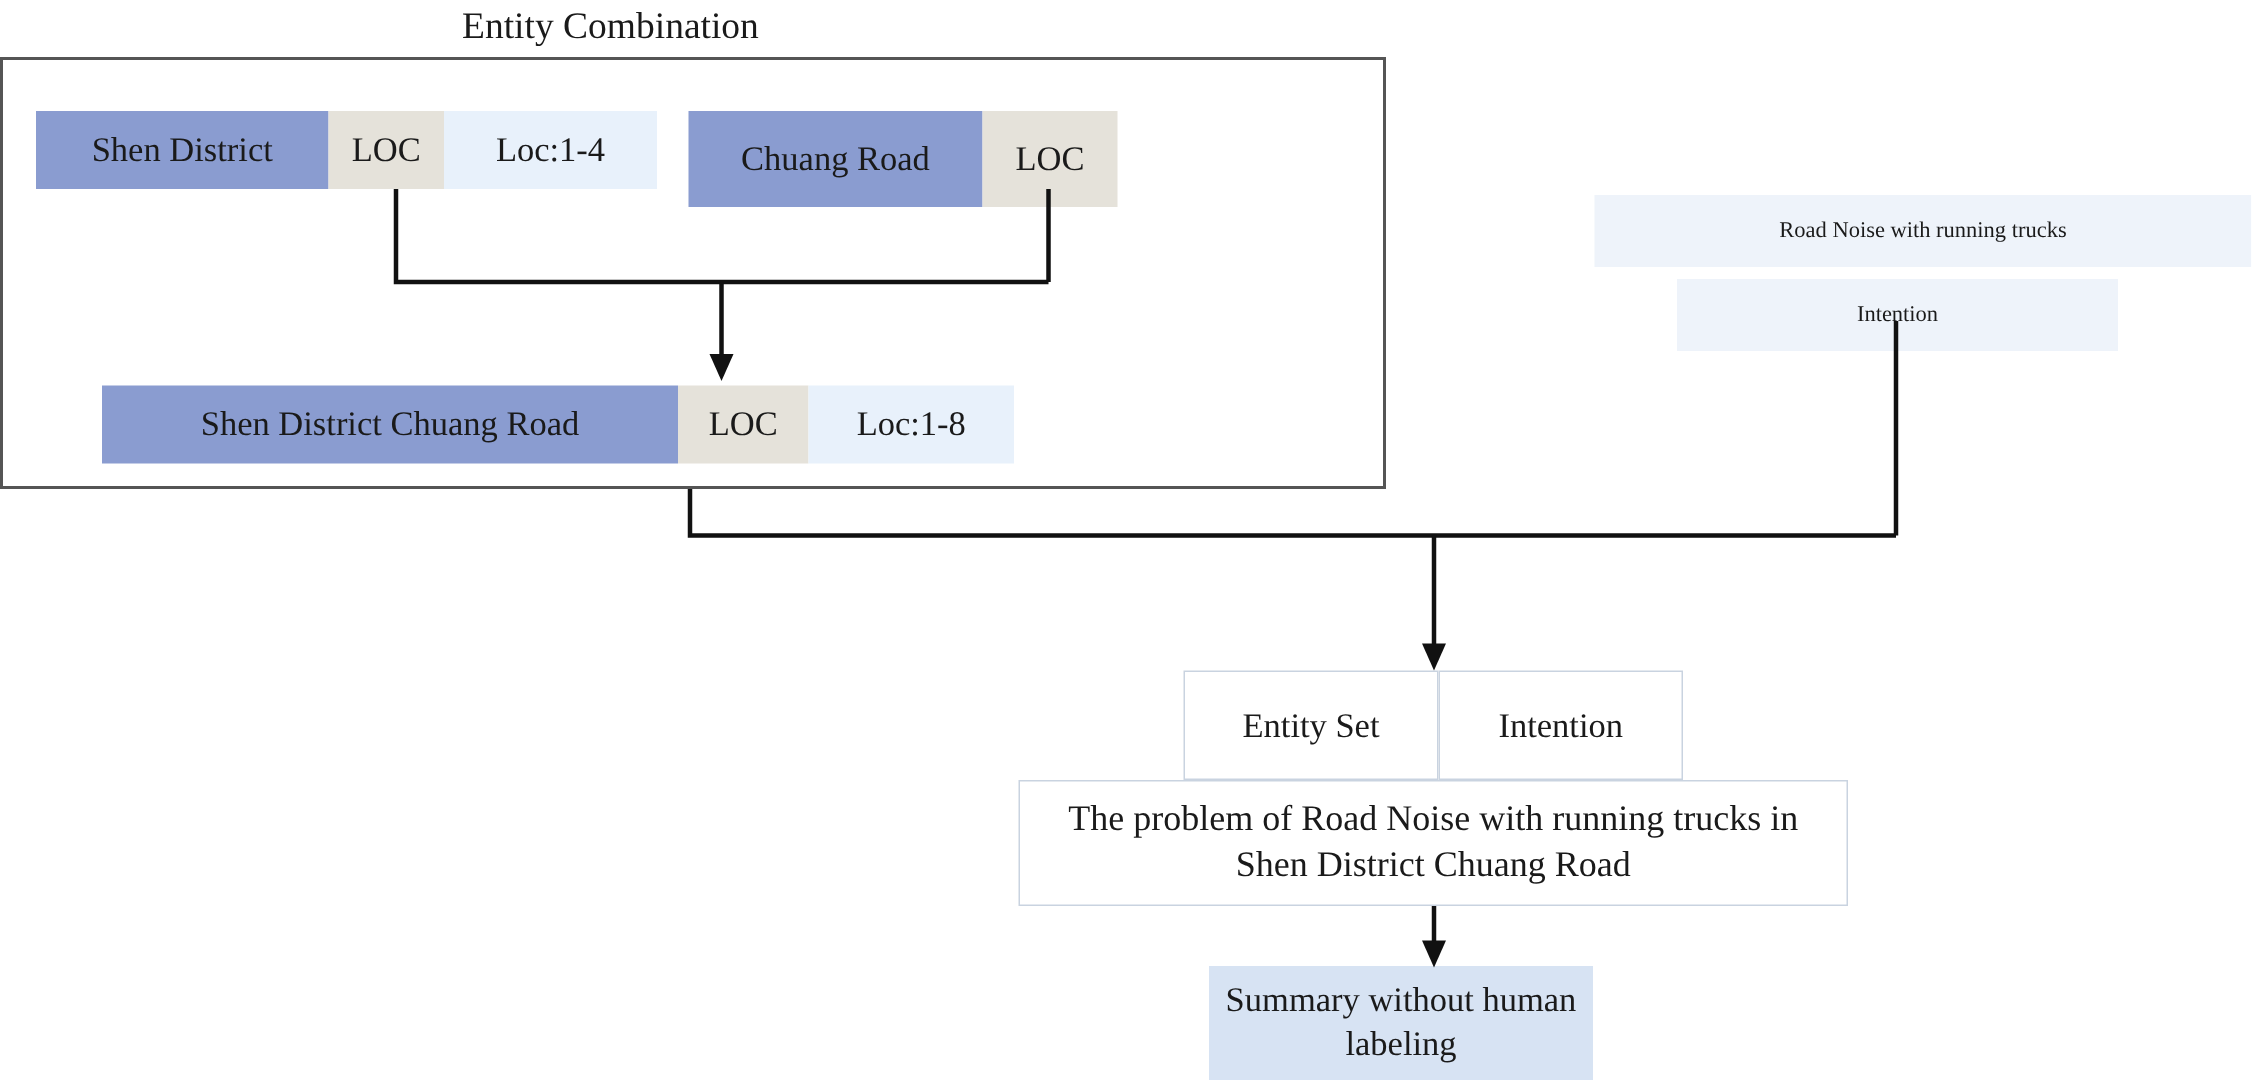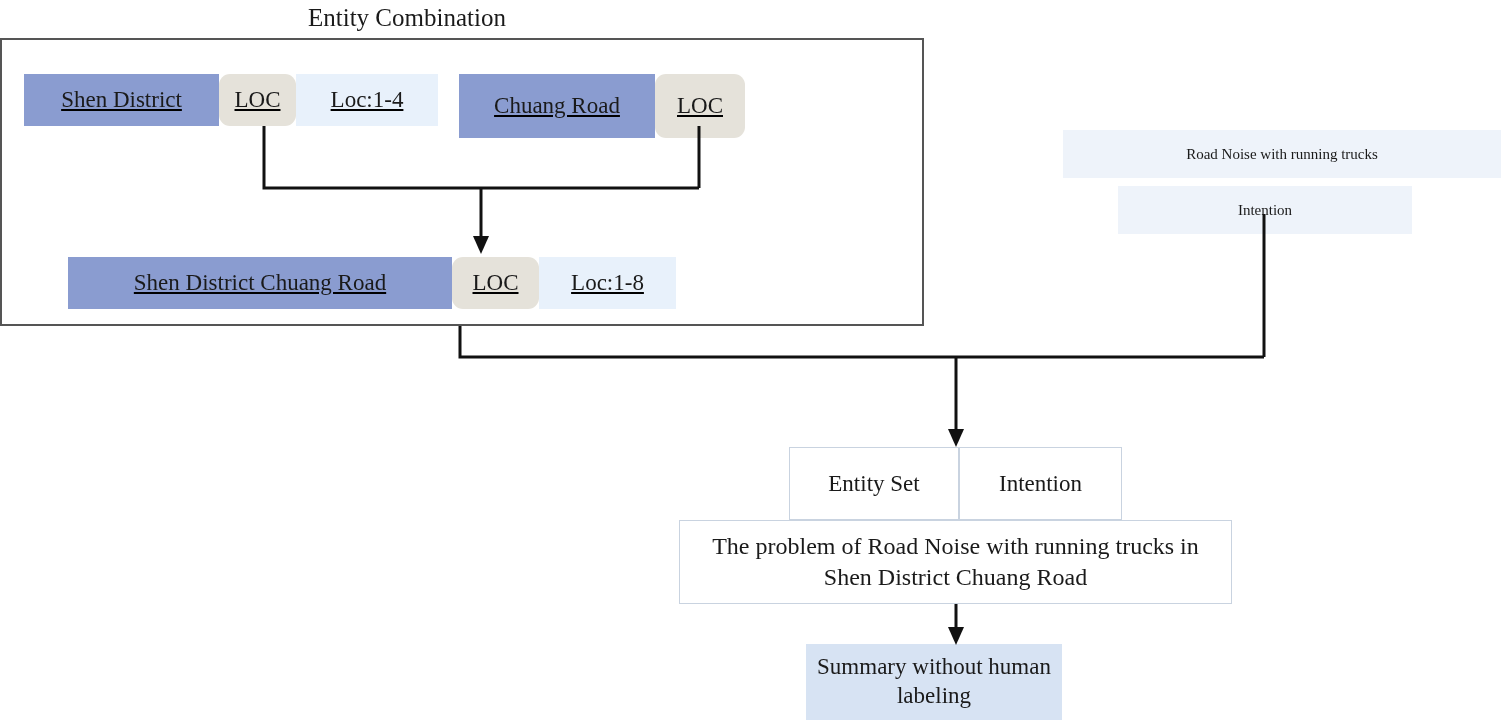--- a/index.html
+++ b/index.html
@@ -24,32 +24,32 @@
     white-space: nowrap;
   }
 
   
   .panel {
     border: 2px solid #555555;
     background: #ffffff;
   }
 
   
-  .chip-row { display: flex; align-items: stretch; text-decoration: underline; }
+  .chip-row { display: flex; align-items: stretch; }
   .chip {
     display: flex;
     align-items: center;
     justify-content: center;
     font-size: 23px;
     color: #1a1a1a;
     white-space: nowrap;
     box-sizing: border-box;
   }
   .chip-name { background: #8a9cd0; }
-  .chip-tag  { background: #e5e2da; border-radius: 11px; }
+  .chip-tag  { background: #e5e2da; }
   .chip-span { background: #e8f1fb; }
 
   .chip-intent { background: #dce6f5; }
   .chip-intent2 { background: #e2eaf6; }
 
   .chip-plain {
     background: #eef3fa;
     display: flex;
     align-items: center;
     justify-content: center;

